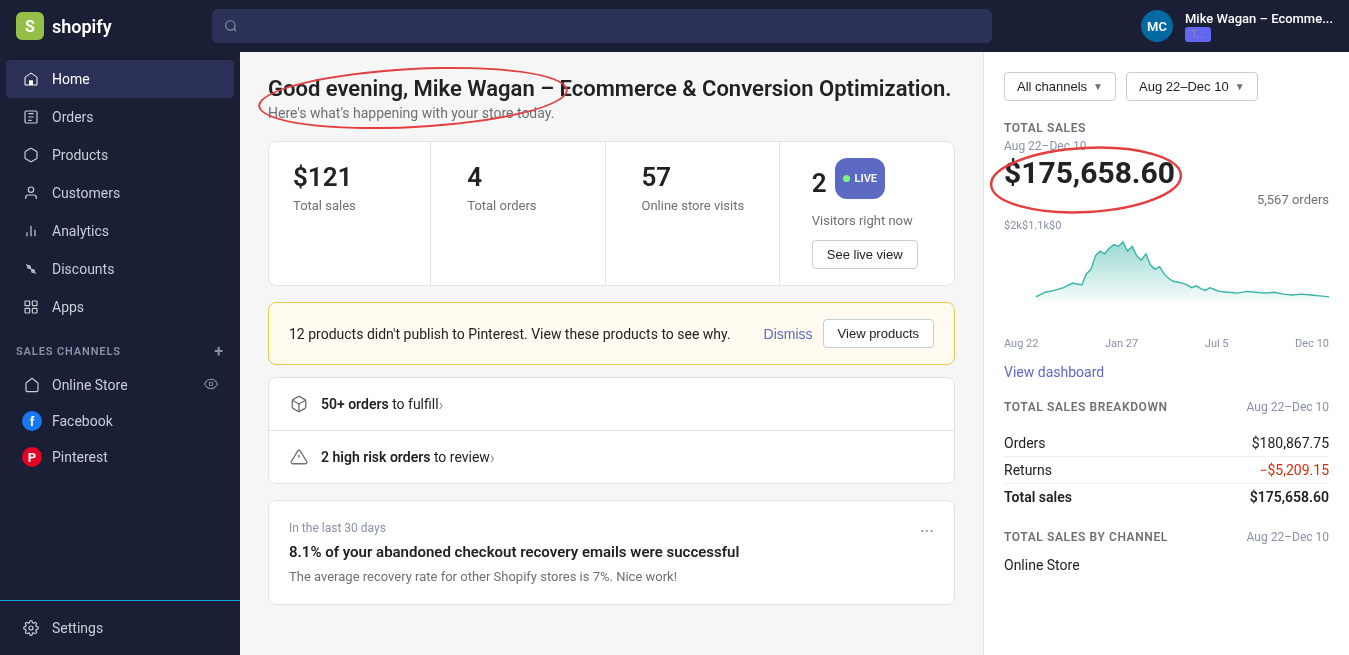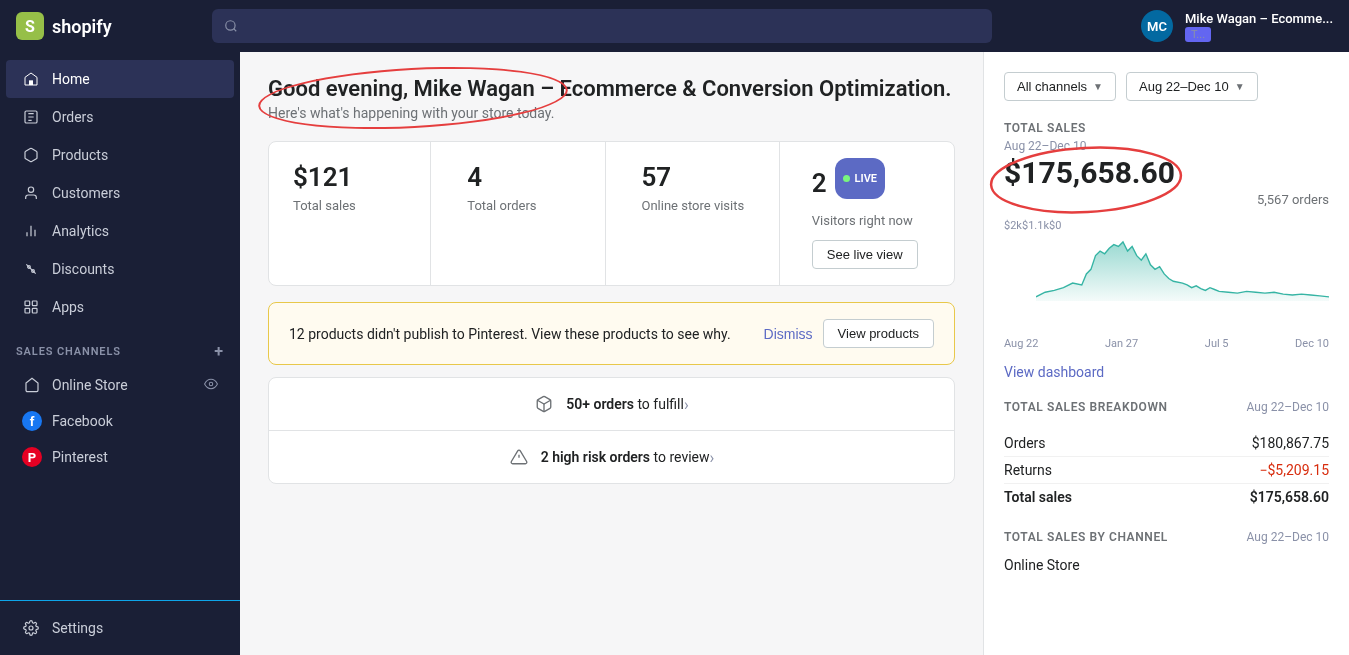--- a/index.html
+++ b/index.html
@@ -225,21 +225,21 @@
       border-radius: 8px;
       margin-bottom: 16px;
       overflow: hidden;
     }
     .task-item {
       display: flex;
       align-items: center;
       padding: 16px 20px;
       border-bottom: 1px solid #e1e3e5;
       cursor: pointer;
-      justify-content: center;
+      justify-content: flex-start;
     }
     .task-item:last-child { border-bottom: none; }
     .task-left { display: flex; align-items: center; gap: 12px; }
     .task-icon { width: 20px; height: 20px; color: #6d7175; display: flex; align-items: center; justify-content: center; }
     .task-text { font-size: 14px; color: #202223; }
     .task-text span { font-weight: 600; }
     .chevron-right { color: #8a91a8; font-size: 16px; }
 
     
     .recovery-card {
@@ -535,20 +535,30 @@
               </svg>
           </span>
           <span class="task-text">
             <span>2 high risk orders</span><span style="font-weight:normal;"> to review</span>
           </span>
         </div>
         <span class="chevron-right">›</span>
       </div>
     </div>
 
+    <div class="recovery-card">
+      <div style="display:flex; justify-content:space-between; align-items:flex-start;">
+        <div>
+          <div class="recovery-date">In the last 30 days</div>
+          <div class="recovery-title">8.1% of your abandoned checkout recovery emails were successful</div>
+          <div class="recovery-desc">The average recovery rate for other Shopify stores is 7%. Nice work!</div>
+        </div>
+        <span class="recovery-menu">···</span>
+      </div>
+    </div>
 
   </div>
 
   <div class="right-panel">
 
     
     <div class="panel-filters">
       <button class="filter-btn">
         <span>All channels</span>
         <span class="chevron">▼</span>

